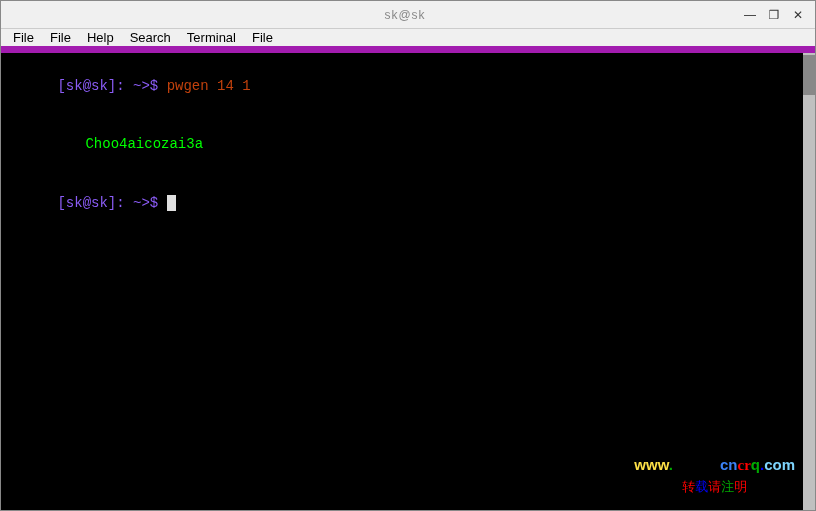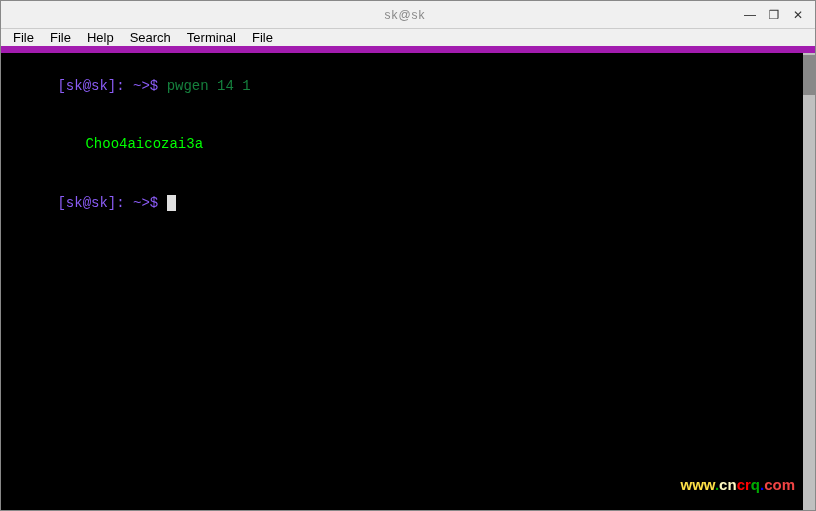--- a/index.html
+++ b/index.html
@@ -100,21 +100,21 @@
       font-size: 14px;
       line-height: 1.4;
       white-space: pre;
     }
 
     .prompt {
       color: #8b5cf6;
     }
 
     .command {
-      color: #15803d;
+      color: #c2410c;
     }
 
     .output {
       color: #00ff00;
       margin-left: 28px;
     }
 
     
     .cursor {
       display: inline-block;
@@ -158,25 +158,25 @@
       line-height: 1.5;
       text-align: center;
     }
 
     .watermark-url {
       display: inline;
     }
 
     .w-www { color: #fde047; }
     .w-dot1 { color: #00aa00; }
-    .w-cn { color: #fef9c3; }
-    .w-cr { color: #ff0000; }
+    .w-cn { color: #3b82f6; margin-left: 47px; }
+    .w-cr { color: #ff0000; font-family: Liberation Serif, serif; }
     .w-q { color: #00aa00; }
     .w-dot2 { color: #0000ff; }
-    .w-com { color: #ef4444; }
+    .w-com { color: #7dd3fc; }
 
     .watermark-cn2 {
       display: block;
       font-size: 13px;
       font-weight: normal;
     }
 
     .wc1 { color: #ff0000; }
     .wc2 { color: #0000ff; }
     .wc3 { color: #ff0000; }
@@ -224,17 +224,20 @@
     </div>
 
     <div class="scrollbar">
       <div class="scrollbar-thumb"></div>
     </div>
 
     <div class="watermark">
       <span class="watermark-url">
         <span class="w-www">www</span><span class="w-dot1">.</span><span class="w-cn">cn</span><span class="w-cr">cr</span><span class="w-q">q</span><span class="w-dot2">.</span><span class="w-com">com</span>
       </span>
+      <span class="watermark-cn2">
+        <span class="wc1">转</span><span class="wc2">载</span><span class="wc3">请</span><span class="wc4">注</span><span class="wc5">明</span>
+      </span>
     </div>
 
   </div>
 
 </div>
 
 </body></html>

